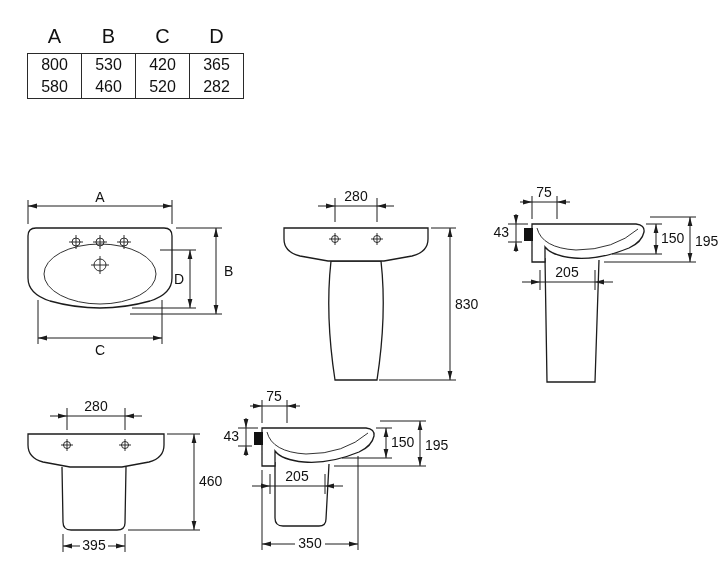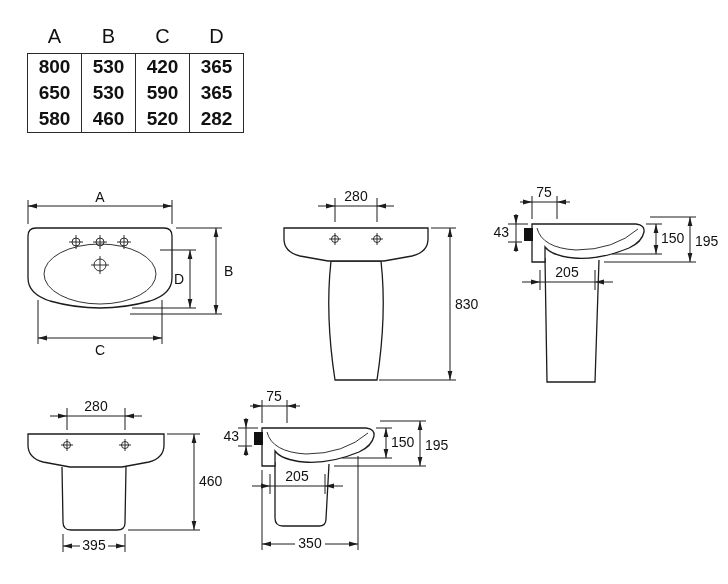--- a/index.html
+++ b/index.html
@@ -2,22 +2,22 @@
 <html><head>
 <meta charset="utf-8">
 <style>
   * { margin:0; padding:0; box-sizing:border-box; }
   html,body { background:#fff; }
   body { width:728px; height:584px; font-family:"Liberation Sans", sans-serif; }
   .page { position:relative; width:728px; height:584px; background:#fff; overflow:hidden; }
   .abs { position:absolute; }
   table.dim-table { border-collapse:collapse; text-align:center; color:#111; }
   .dim-table th { font-weight:normal; font-size:20px; padding:1px 0 5px; width:54px; }
-  .dim-table td { font-size:19px; padding:2px 0; width:54px;
-                  border-left:1.5px solid #2a2a2a; border-right:1.5px solid #2a2a2a;font-weight:bold; }
+  .dim-table td { font-size:16px; padding:2px 0; width:54px;
+                  border-left:1.5px solid #2a2a2a; border-right:1.5px solid #2a2a2a; }
   .dim-table tbody { border:1.5px solid #2a2a2a; }
   svg { display:block; }
   svg text { font-family:"Liberation Sans", sans-serif; font-size:14px; fill:#111; }
   .outline { fill:#fff; stroke:#1c1c1c; stroke-width:1.3; }
   .thin    { fill:none; stroke:#1c1c1c; stroke-width:0.9; }
   .dimline { fill:none; stroke:#1c1c1c; stroke-width:1; }
   .arrow   { fill:#1c1c1c; stroke:none; }
   .solid   { fill:#111; stroke:none; }
 </style>
 </head>
@@ -35,26 +35,20 @@
       </tr>
     </thead>
     <tbody>
       <tr>
         <td>800</td>
         <td>530</td>
         <td>420</td>
         <td>365</td>
       </tr>
       <tr>
-        <td>650</td>
-        <td>530</td>
-        <td>590</td>
-        <td>365</td>
-      </tr>
-      <tr>
         <td>580</td>
         <td>460</td>
         <td>520</td>
         <td>282</td>
       </tr>
     </tbody>
   </table>
 
   <svg class="abs" style="left:20px; top:192px;" width="230" height="175" viewBox="0 0 230 175">
     <g>

